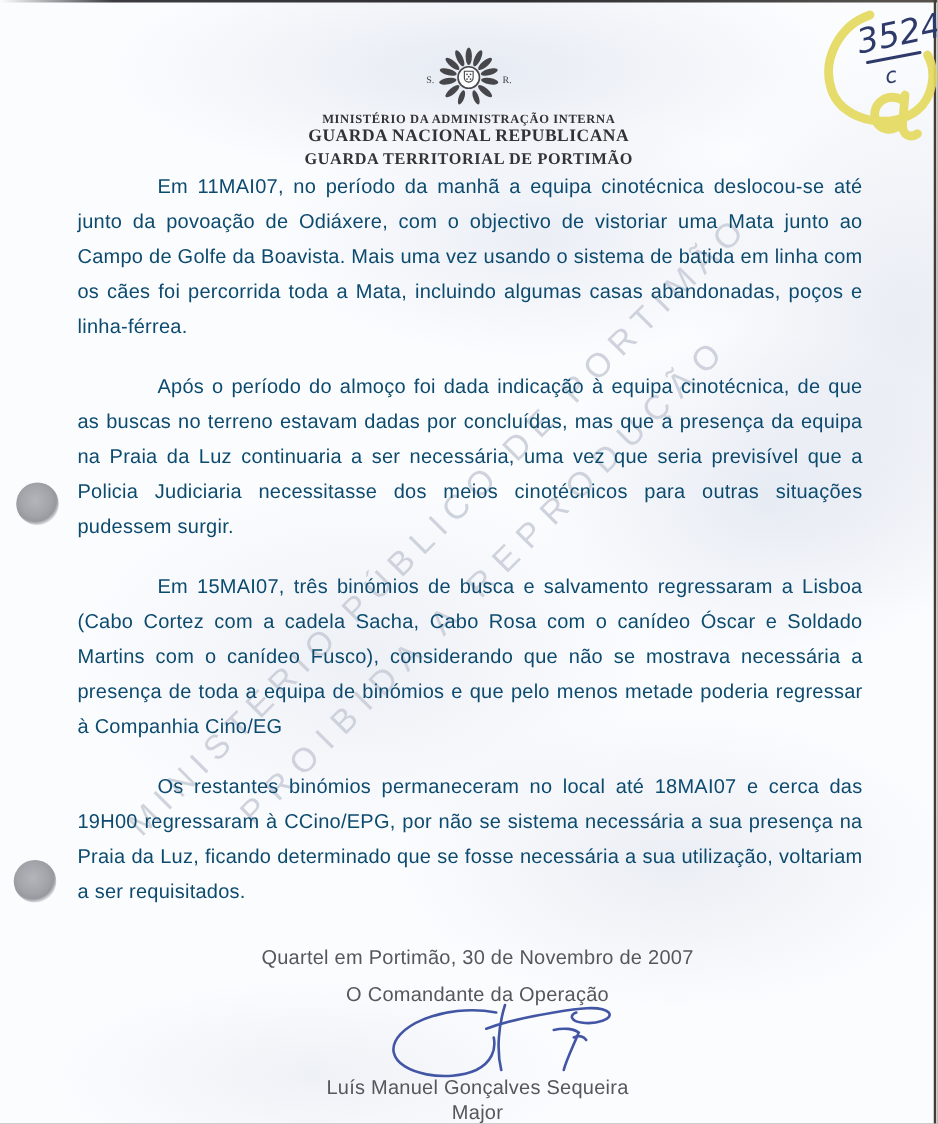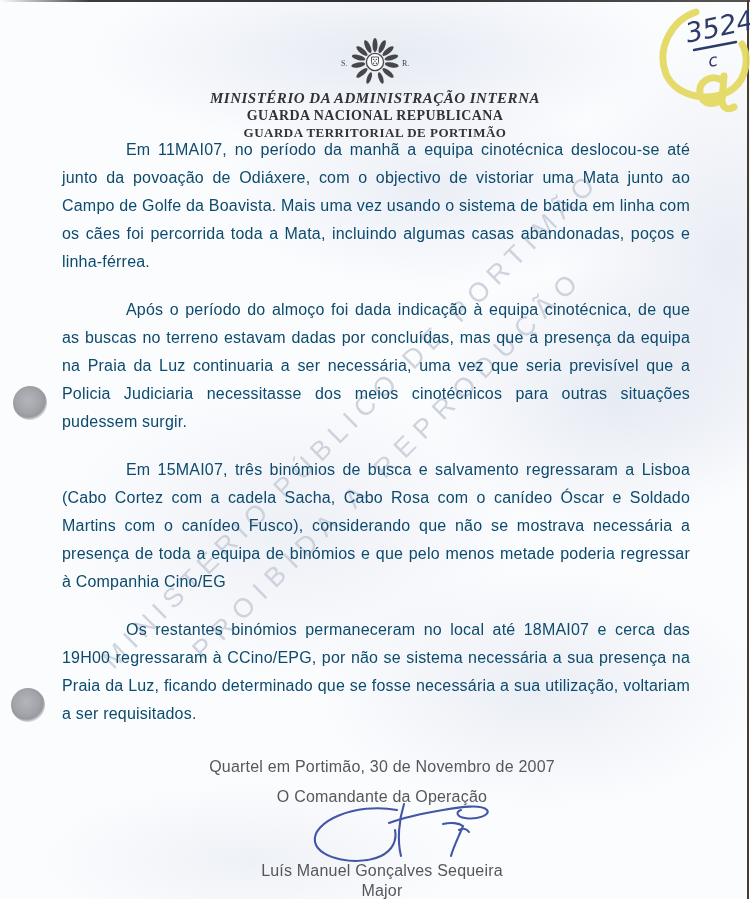--- a/index.html
+++ b/index.html
@@ -35,21 +35,21 @@
     transform:rotate(-45deg);transform-origin:center;
     text-align:center;color:#c7ccd7;opacity:.85;pointer-events:none;
   }
   .watermark .wl1{font-size:27px;letter-spacing:7px;white-space:nowrap;}
   .watermark .wl2{font-size:27px;letter-spacing:9px;white-space:nowrap;margin-top:26px;}
 
   
   .crest{position:absolute;left:325px;top:36px;z-index:3;}
   .org-block{position:absolute;top:90px;left:0;width:750px;text-align:center;z-index:3;
     font-family:"Liberation Serif",serif;color:#323237;}
-  .org-line1{font-size:15px;font-weight:600;letter-spacing:.5px;font-style:italic;}
+  .org-line1{font-size:10px;font-weight:600;letter-spacing:.5px;}
   .org-line2{font-size:14px;font-weight:700;letter-spacing:.4px;margin-top:1px;}
   .org-line3{font-size:13px;font-weight:700;letter-spacing:.5px;margin-top:1px;}
 
   
   .doc-body{position:absolute;left:62px;top:136px;width:628px;z-index:3;
     color:#0c4a6e;font-size:16px;line-height:28px;letter-spacing:.2px;}
   .doc-body p{margin:0 0 20px 0;text-align:justify;text-indent:64px;}
 
   
   .doc-footer{position:absolute;left:0;top:758px;width:764px;z-index:3;text-align:center;

